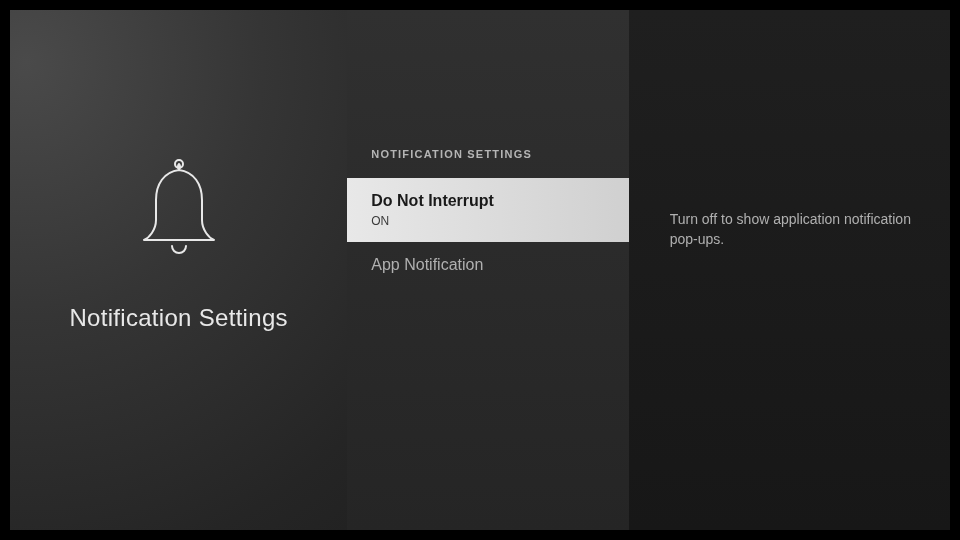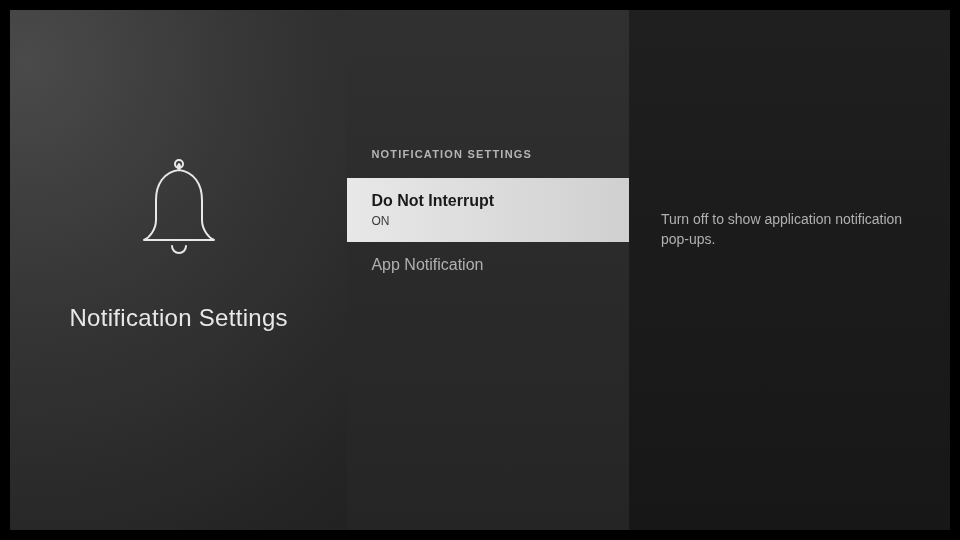--- a/index.html
+++ b/index.html
@@ -76,21 +76,21 @@
     }
     .item-subtitle {
       font-size: 12px;
       color: #999;
       margin-top: 4px;
     }
     .right-panel {
       width: 331px;
       height: 100%;
       background: linear-gradient(180deg, #1f1f1f 0%, #171717 100%);
-      padding: 200px 24px 0 32px;
+      padding: 200px 24px 0 41px;
     }
     .description {
       color: #b0b0b0;
       font-size: 14px;
       line-height: 1.4;
       font-weight: 400;
     }
   </style>
 </head>
 <body>

